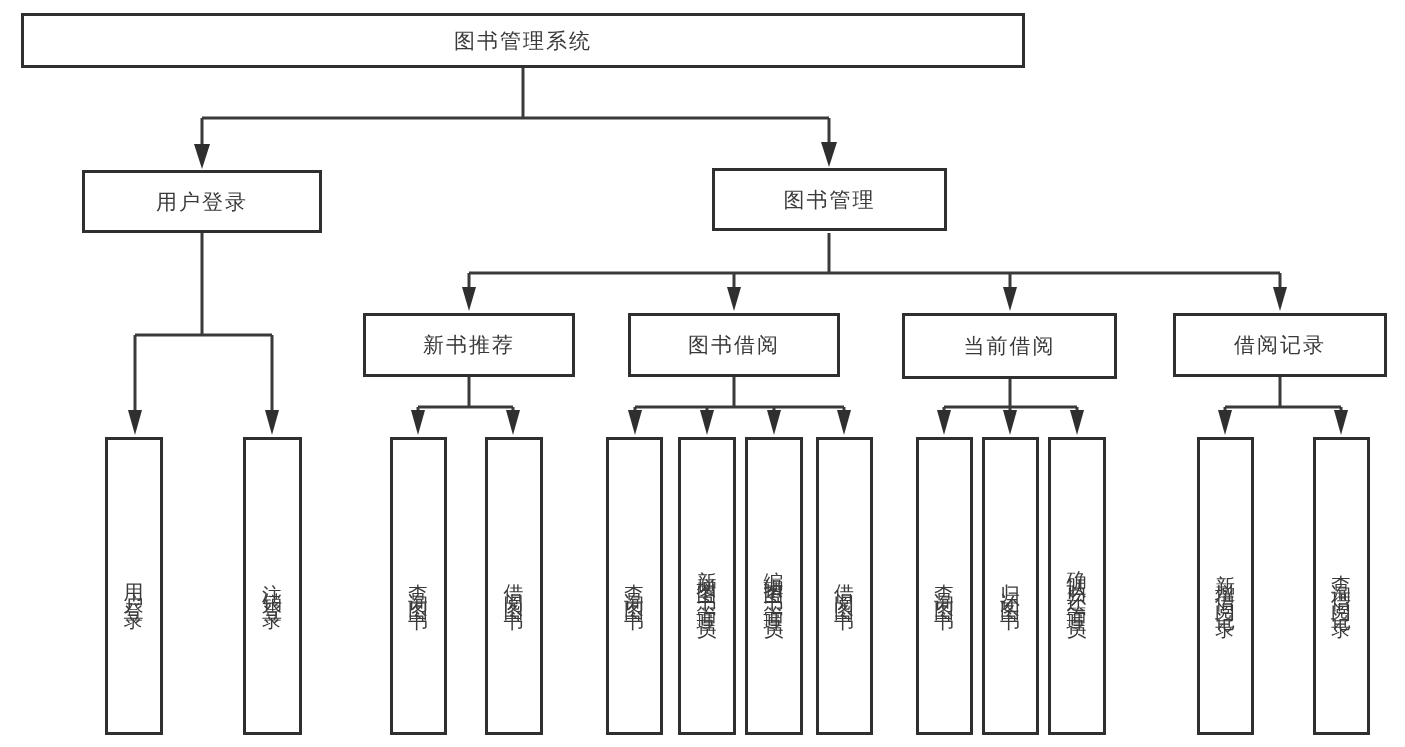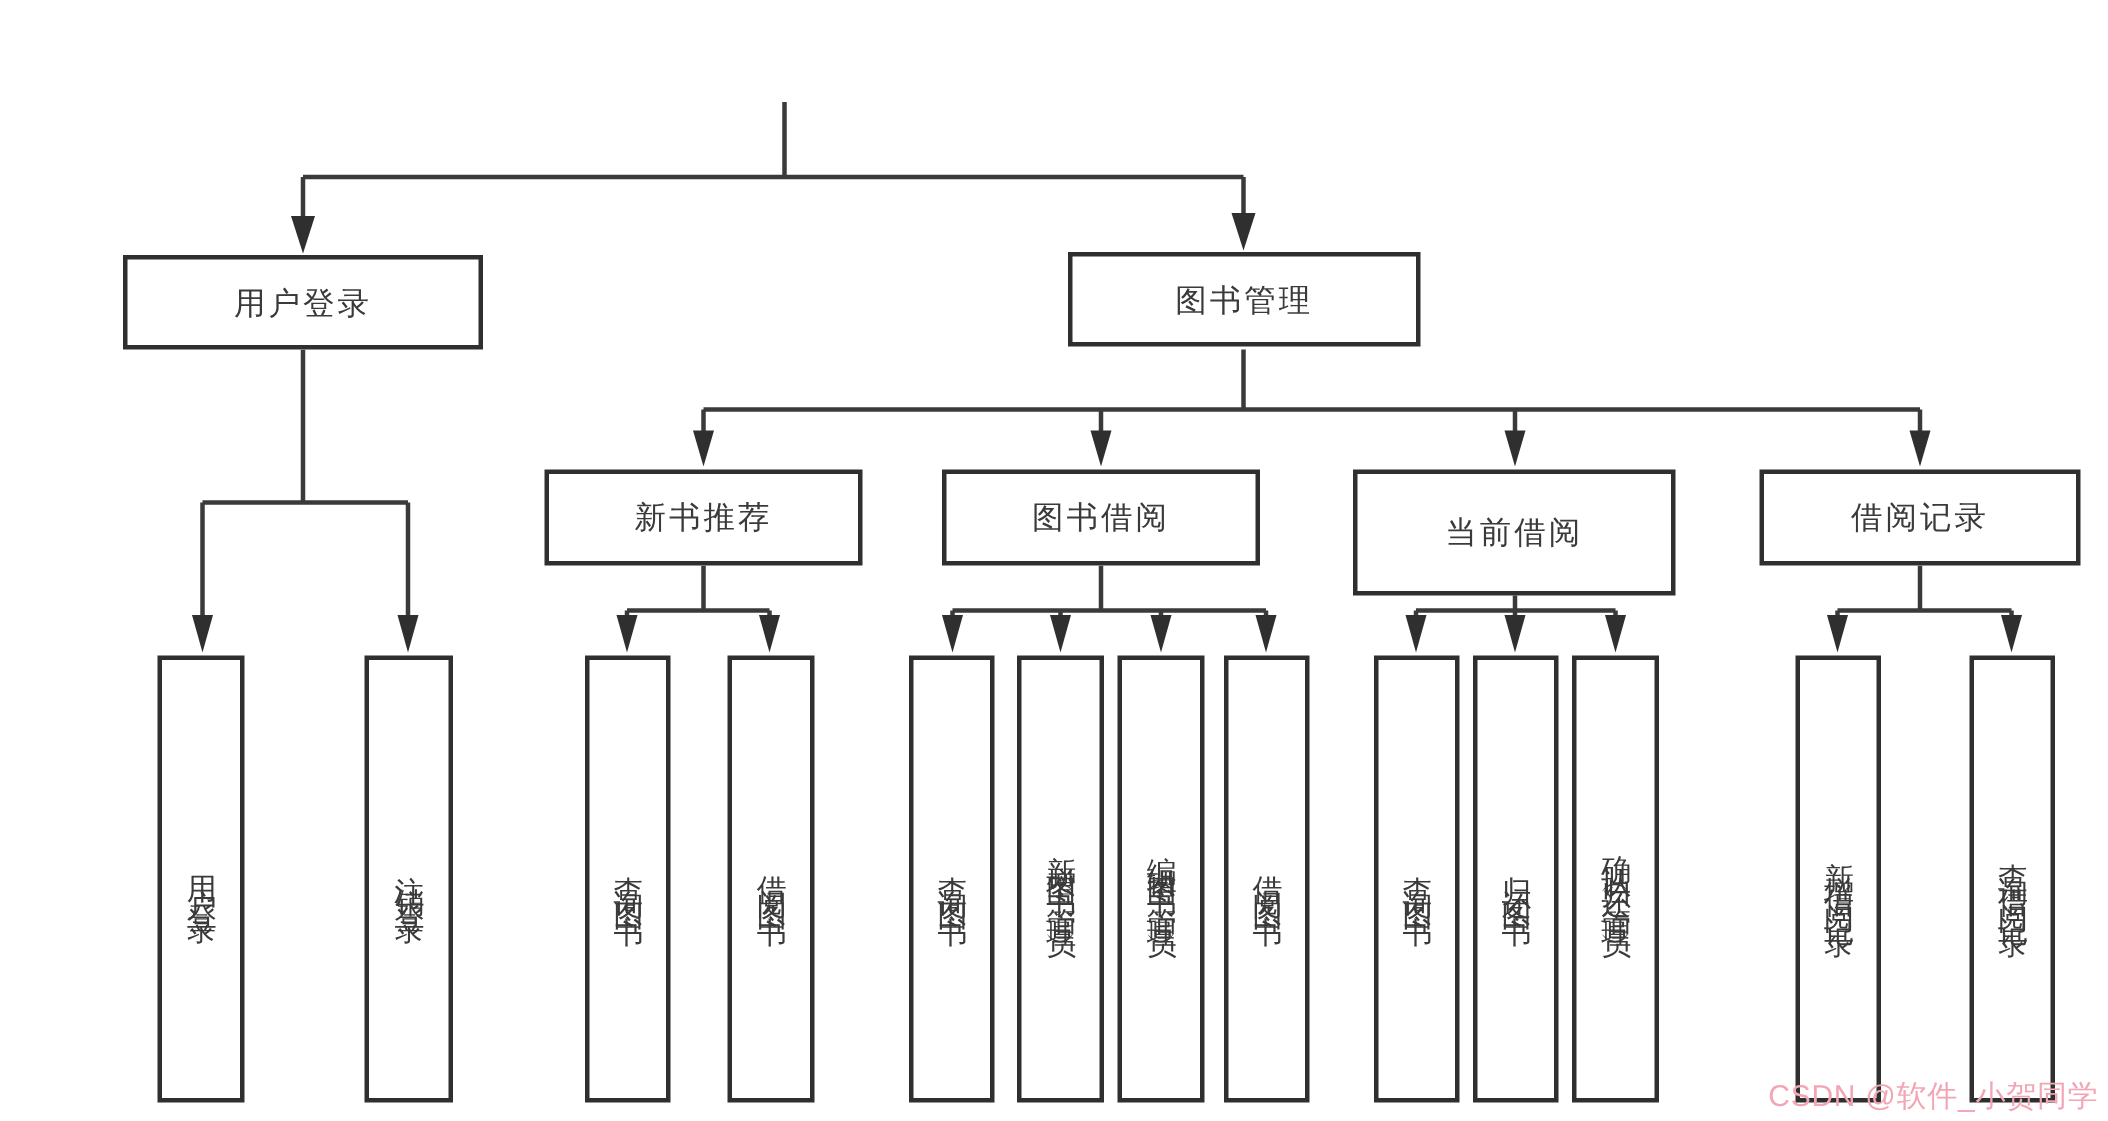--- a/index.html
+++ b/index.html
@@ -135,35 +135,38 @@
 
       <polygon points="937,410 951,410 944,435"></polygon>
       <polygon points="1003,410 1017,410 1010,435"></polygon>
       <polygon points="1070,410 1084,410 1077,435"></polygon>
 
       <polygon points="1218,410 1232,410 1225,435"></polygon>
       <polygon points="1334,410 1348,410 1341,435"></polygon>
     </g>
   </svg>
 
+  <div class="hbox" style="left:21px; top:13px; width:1004px; height:55px;">
+    <span>图书管理系统</span>
+  </div>
 
   <div class="hbox" style="left:82px; top:170px; width:240px; height:63px;">
     <span>用户登录</span>
   </div>
   <div class="hbox" style="left:712px; top:168px; width:235px; height:63px;">
     <span>图书管理</span>
   </div>
 
   <div class="hbox" style="left:628px; top:313px; width:212px; height:64px;">
     <span>图书借阅</span>
   </div>
   <div class="hbox" style="left:363px; top:313px; width:212px; height:64px;">
     <span>新书推荐</span>
   </div>
-  <div class="hbox" style="left:902px; top:313px; width:215px; height:84px;">
+  <div class="hbox" style="left:902px; top:313px; width:215px; height:66px;">
     <span>当前借阅</span>
   </div>
   <div class="hbox" style="left:1173px; top:313px; width:214px; height:64px;">
     <span>借阅记录</span>
   </div>
 
   <div class="vbox" style="left:105px; width:58px;">
     <span>用户登录</span>
   </div>
   <div class="vbox" style="left:243px; width:59px;">
@@ -200,15 +203,14 @@
     <span>确认归还（管理员）</span>
   </div>
 
   <div class="vbox" style="left:1197px; width:57px;">
     <span>新增借阅记录</span>
   </div>
   <div class="vbox" style="left:1313px; width:57px;">
     <span>查询借阅记录</span>
   </div>
 
-  <div class="watermark">CSDN @软件_小贺同学</div>
 
 </div>
 
 </body></html>

